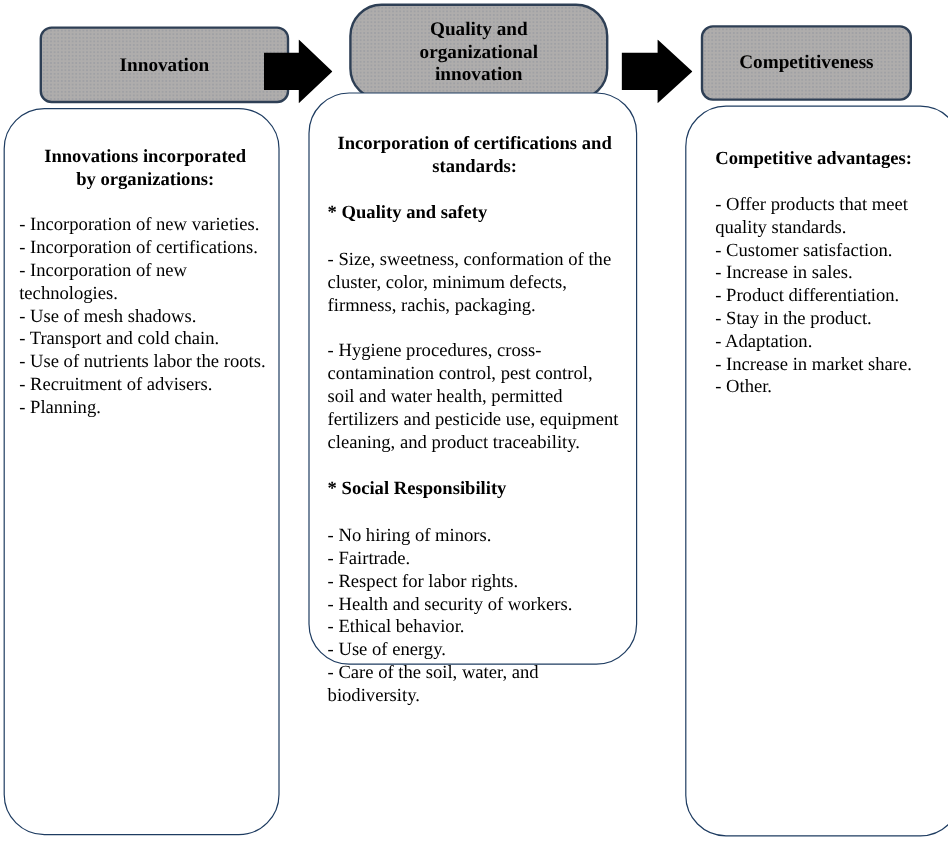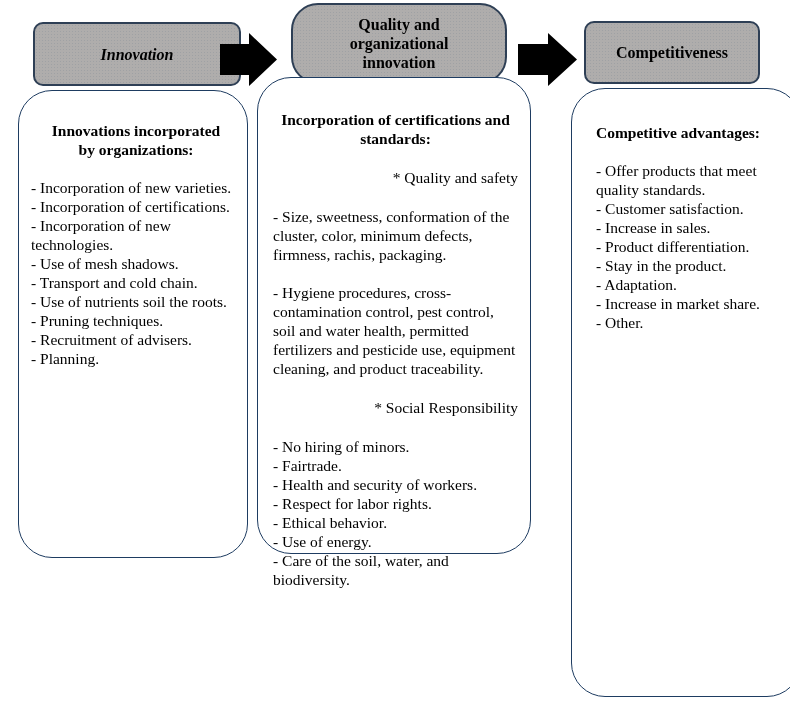--- a/index.html
+++ b/index.html
@@ -17,42 +17,42 @@
   
   .hdr{
     position:absolute;box-sizing:border-box;
     border:2.5px solid var(--header-border);border-radius:10px;
     background-color:var(--header-fill);
     background-image:radial-gradient(rgba(90,105,130,0.18) 0.6px, transparent 0.7px);
     background-size:3px 3px;
     display:flex;align-items:center;justify-content:center;text-align:center;
     font-weight:bold;font-size:16px;line-height:19px;
   }
-  .hdr1{left:33px;top:22px;width:208px;height:64px;font-style:italic;}
+  .hdr1{left:33px;top:22px;width:208px;height:64px;}
   .hdr2{left:291px;top:3px;width:216px;height:81px;border-radius:27px;}
   .hdr3{left:584px;top:21px;width:176px;height:63px;}
   .hdr2 .hdr-label{max-width:125px;}
   
   .arrow{position:absolute;color:var(--arrow);display:block;}
   .arrow1{left:220px;top:33px;}
   .arrow2{left:518px;top:33px;}
   
   .box{
     position:absolute;box-sizing:border-box;background:#ffffff;
     border:1.5px solid var(--box-border);border-radius:34px;
     font-size:15.5px;line-height:19px;
   }
-  .box1{left:18px;top:90px;width:230px;height:468px;padding:30px 6px 0 12px;}
+  .box1{left:3px;top:90px;width:230px;height:606px;padding:30px 6px 0 12px;}
   .box2{left:257px;top:77px;width:274px;height:477px;padding:32px 12px 0 15px;}
   .box3{left:571px;top:88px;width:230px;height:609px;padding:34px 0 0 24px;}
   .box-title{font-weight:bold;text-align:center;margin:0 auto 19px auto;}
   .box1 .box-title{max-width:170px;}
   .box2 .box-title{max-width:240px;margin-bottom:20px;}
   .box3 .box-title{text-align:left;margin:0 0 19px 0;}
-  .subtitle{font-weight:normal;text-align:right;margin:20px 0;}
+  .subtitle{font-weight:bold;text-align:left;margin:20px 0;}
   .para{margin:0 0 19px 0;}
   .item{margin:0;}
 </style>
 </head>
 <body>
 
 <div id="canvas">
 
   <div class="hdr hdr1">
     <span class="hdr-label">Innovation</span>
@@ -72,38 +72,37 @@
   </svg>
 
   <div class="box box1">
     <div class="box-title">Innovations incorporated by organizations:</div>
     <div>
       <div class="item">- Incorporation of new varieties.</div>
       <div class="item">- Incorporation of certifications.</div>
       <div class="item">- Incorporation of new technologies.</div>
       <div class="item">- Use of mesh shadows.</div>
       <div class="item">- Transport and cold chain.</div>
-      <div class="item">- Use of nutrients soil the roots.</div>
-      <div class="item">- Pruning techniques.</div>
+      <div class="item">- Use of nutrients labor the roots.</div>
       <div class="item">- Recruitment of advisers.</div>
       <div class="item">- Planning.</div>
     </div>
   </div>
 
   <div class="box box2">
     <div class="box-title">Incorporation of certifications and standards:</div>
     <div class="subtitle">* Quality and safety</div>
     <div class="para">- Size, sweetness, conformation of the cluster, color, minimum defects, firmness, rachis, packaging.</div>
     <div class="para">- Hygiene procedures, cross-contamination control, pest control, soil and water health, permitted fertilizers and pesticide use, equipment cleaning, and product traceability.</div>
     <div class="subtitle">* Social Responsibility</div>
     <div>
       <div class="item">- No hiring of minors.</div>
       <div class="item">- Fairtrade.</div>
+      <div class="item">- Respect for labor rights.</div>
       <div class="item">- Health and security of workers.</div>
-      <div class="item">- Respect for labor rights.</div>
       <div class="item">- Ethical behavior.</div>
       <div class="item">- Use of energy.</div>
       <div class="item">- Care of the soil, water, and biodiversity.</div>
     </div>
   </div>
 
   <div class="box box3">
     <div class="box-title">Competitive advantages:</div>
     <div>
       <div class="item">- Offer products that meet quality standards.</div>

